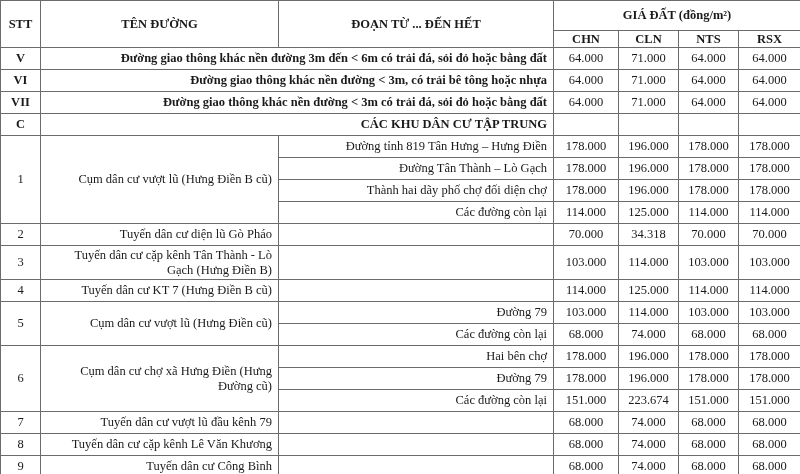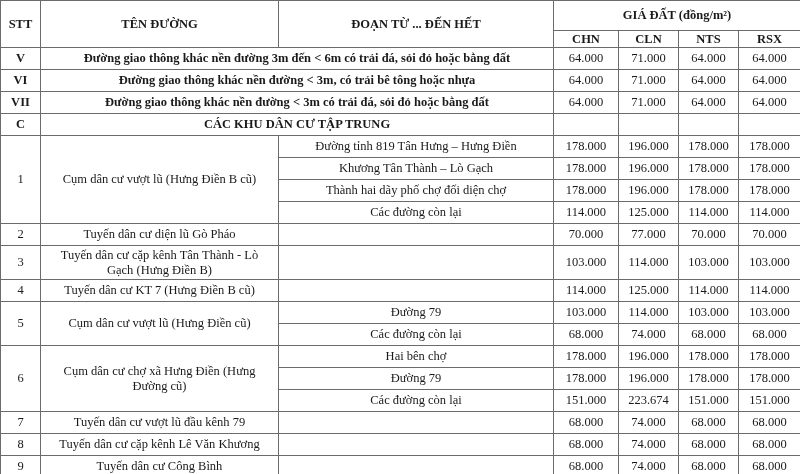--- a/index.html
+++ b/index.html
@@ -3,21 +3,21 @@
 <meta charset="utf-8">
 <style>
   html, body { margin: 0; padding: 0; background: #ffffff; }
   body { width: 800px; height: 474px; overflow: hidden; font-family: "Liberation Serif", "DejaVu Serif", serif; color: #1a1a1a; }
   table.price-table { border-collapse: collapse; width: 800px; table-layout: fixed; font-size: 12.5px; }
   table.price-table td, table.price-table th { border: 1px solid #6b6b6b; padding: 0 6px; height: 21px; line-height: 15px; vertical-align: middle; }
   th { font-weight: bold; text-align: center; }
   td.stt { text-align: center; }
   td.num { text-align: center; padding: 0 2px; }
   td.bold, td.stt.bold { font-weight: bold; }
-  td.road { text-align: center; }
+  td.road { text-align: right; }
   tr.h1 th { height: 29px; }
   tr.h2 th { height: 16px; }
   col.c-stt { width: 40px; }
   col.c-name { width: 238px; }
   col.c-seg { width: 275px; }
   col.c-chn { width: 65px; }
   col.c-cln { width: 60px; }
   col.c-nts { width: 60px; }
   col.c-rsx { width: 62px; }
   td.nts-col, th.nts-col { border-left-color: #9a9a9a; }
@@ -91,21 +91,21 @@
     <tr>
       <td rowspan="4" class="stt">1</td>
       <td rowspan="4" class="road">Cụm dân cư vượt lũ (Hưng Điền B cũ)</td>
       <td class="road">Đường tỉnh 819 Tân Hưng – Hưng Điền</td>
       <td class="num">178.000</td>
       <td class="num">196.000</td>
       <td class="num nts-col">178.000</td>
       <td class="num">178.000</td>
     </tr>
     <tr>
-      <td class="road">Khương Tân Thành – Lò Gạch</td>
+      <td class="road">Đường Tân Thành – Lò Gạch</td>
       <td class="num">178.000</td>
       <td class="num">196.000</td>
       <td class="num nts-col">178.000</td>
       <td class="num">178.000</td>
     </tr>
     <tr>
       <td class="road">Thành hai dãy phố chợ đối diện chợ</td>
       <td class="num">178.000</td>
       <td class="num">196.000</td>
       <td class="num nts-col">178.000</td>
@@ -117,21 +117,21 @@
       <td class="num">125.000</td>
       <td class="num nts-col">114.000</td>
       <td class="num">114.000</td>
     </tr>
 
     <tr>
       <td class="stt">2</td>
       <td class="road">Tuyến dân cư diện lũ Gò Pháo</td>
       <td class="road"></td>
       <td class="num">70.000</td>
-      <td class="num">77.000</td>
+      <td class="num">34.318</td>
       <td class="num nts-col">70.000</td>
       <td class="num">70.000</td>
     </tr>
 
     <tr class="tall">
       <td class="stt">3</td>
       <td class="road">Tuyến dân cư cặp kênh Tân Thành - Lò Gạch (Hưng Điền B)</td>
       <td class="road"></td>
       <td class="num">103.000</td>
       <td class="num">114.000</td>

